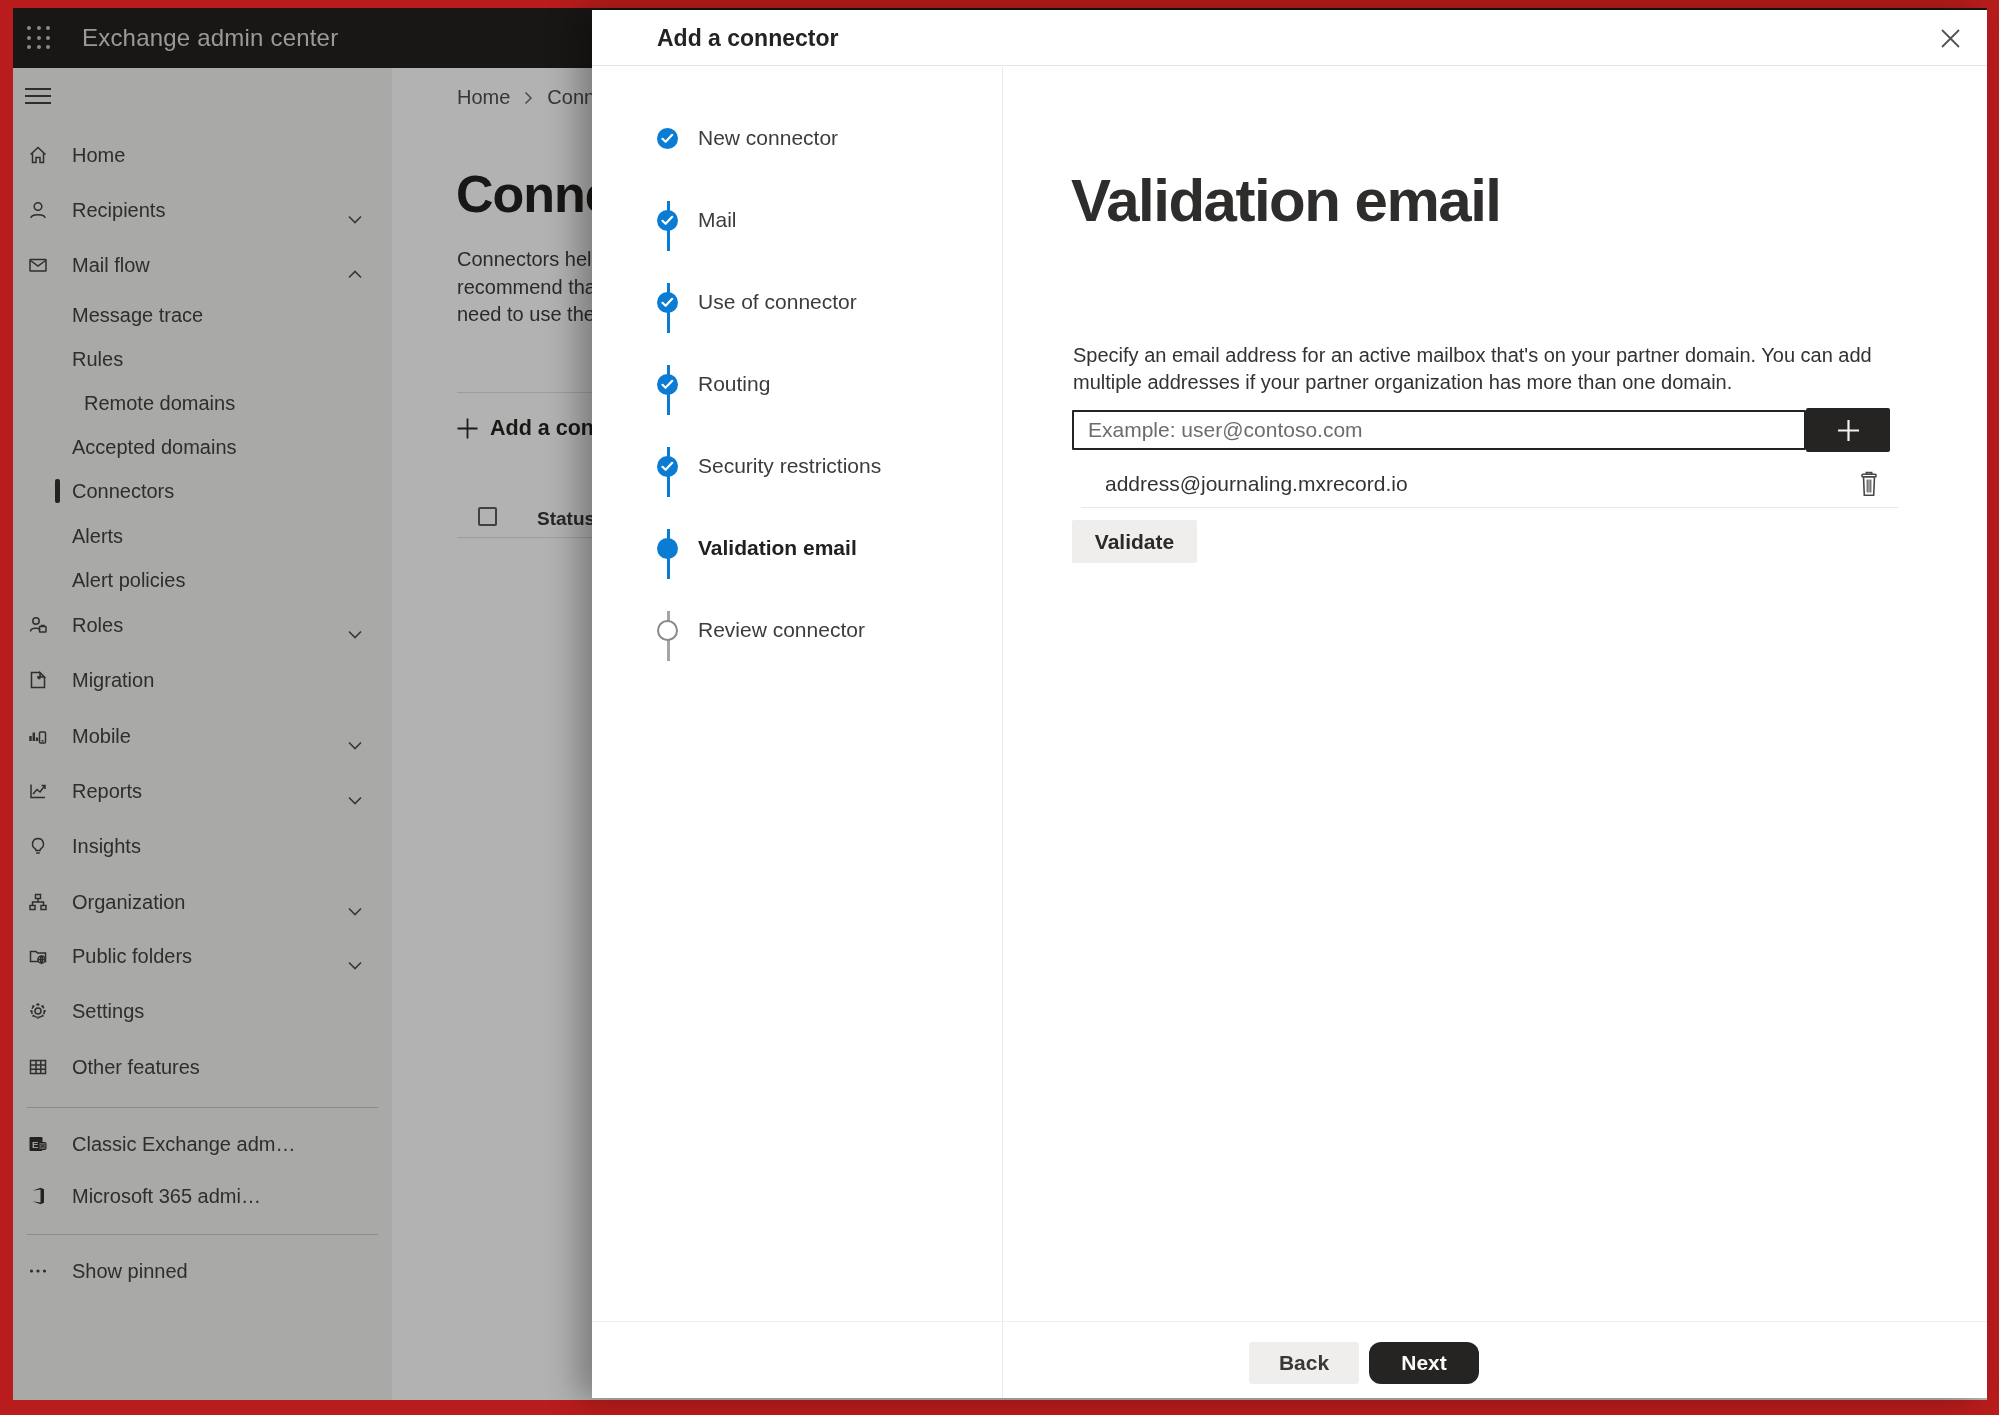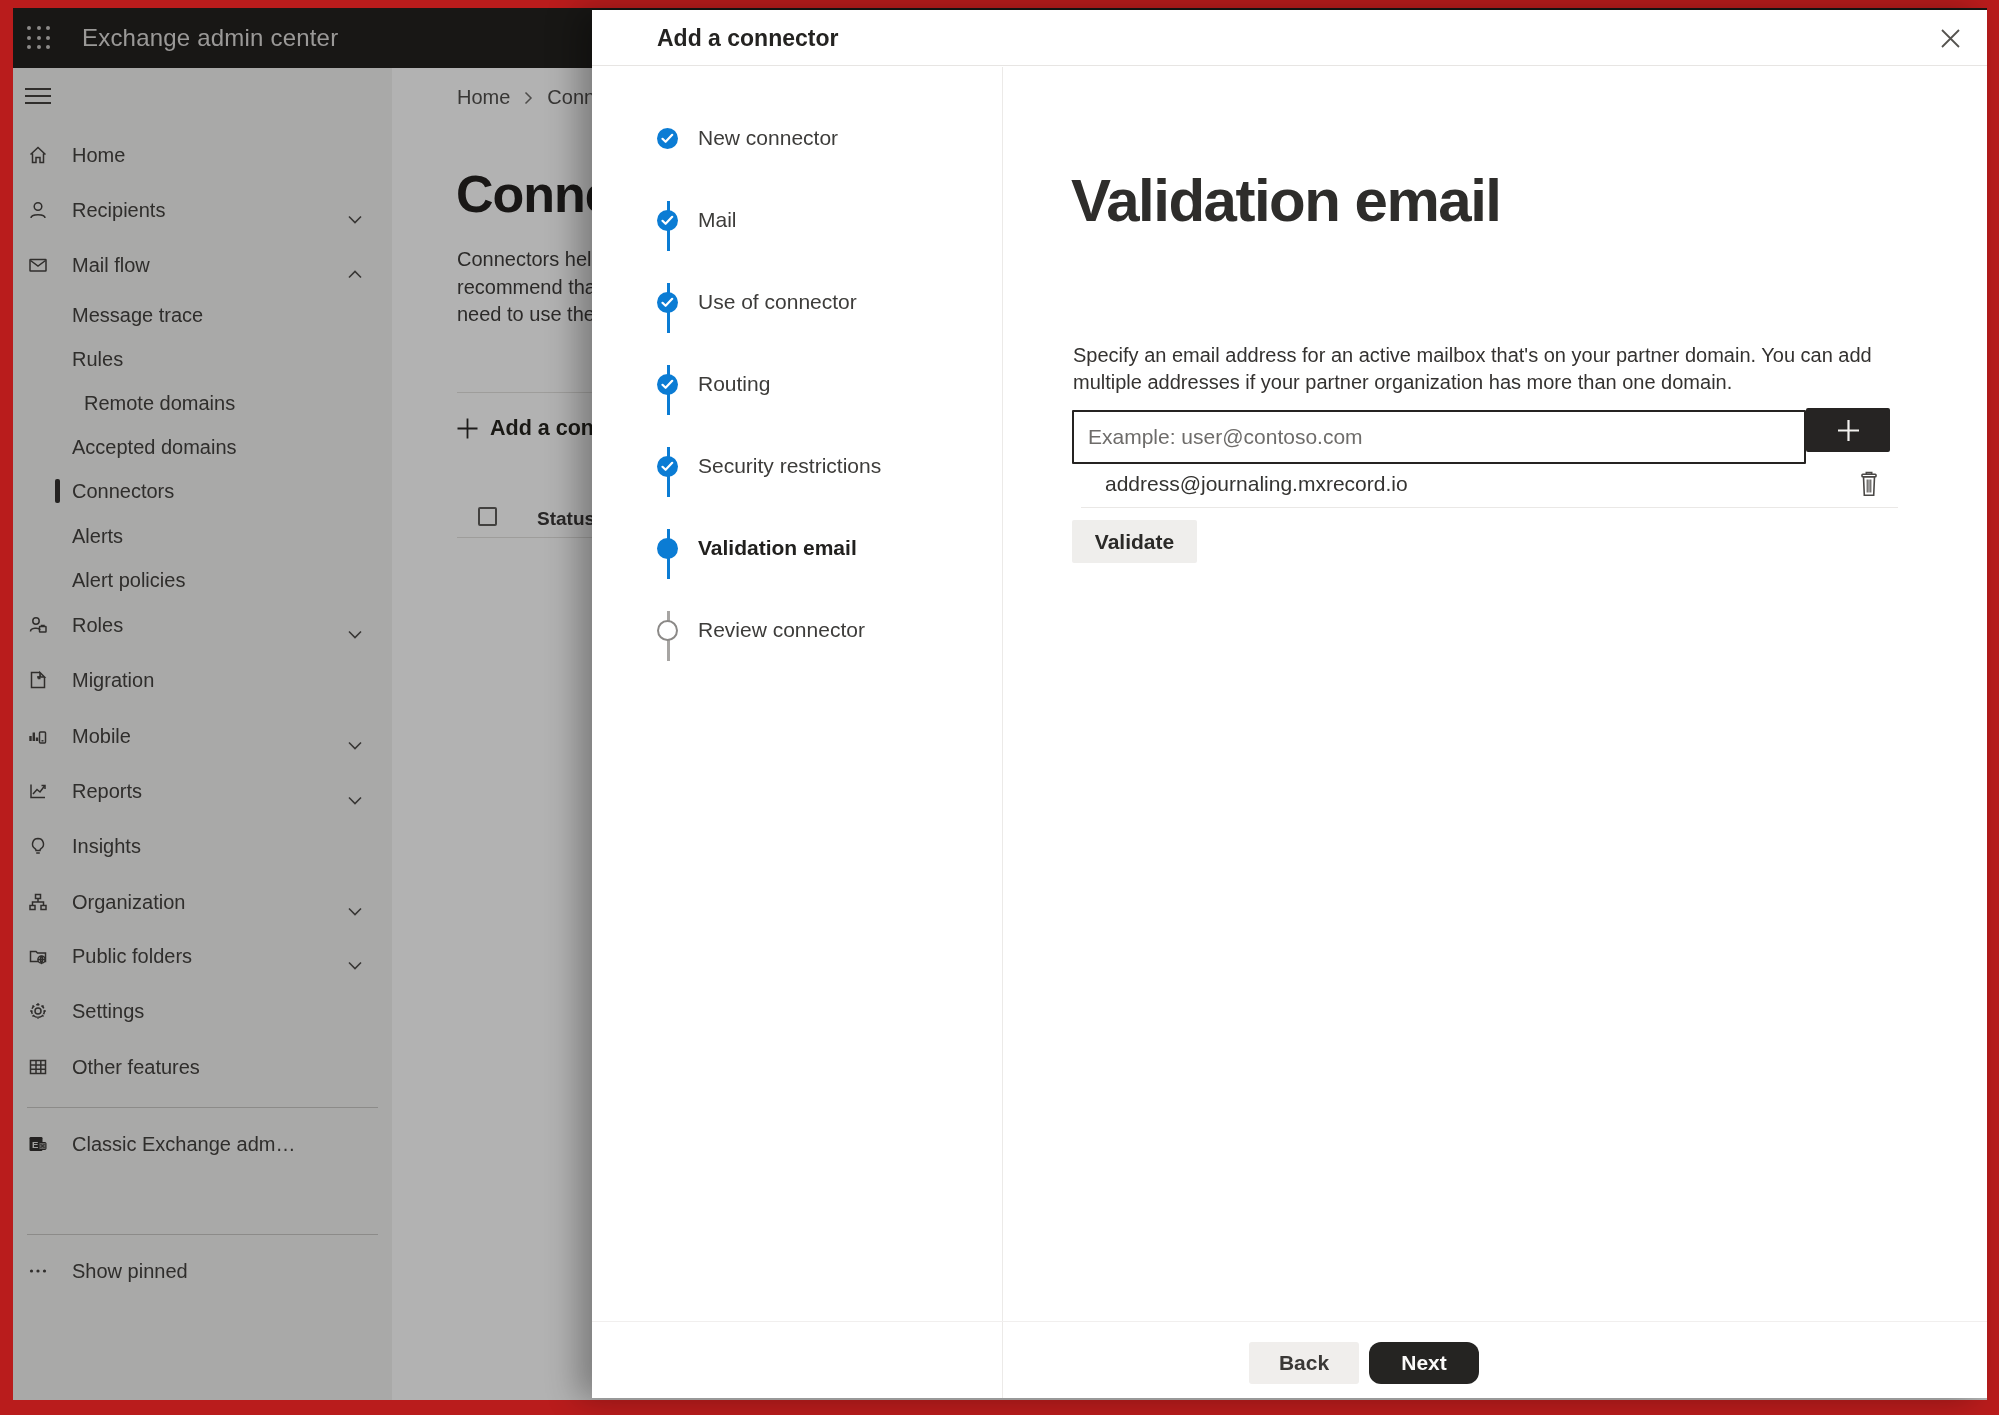--- a/index.html
+++ b/index.html
@@ -56,21 +56,21 @@
   .step.todo .dot { background:#fff; border:2.5px solid #8b8987; }
   .step .slabel { position:absolute; left:106px; font-size:21px; color:#3d3c3a; white-space:nowrap; }
   .step.current .slabel { font-weight:bold; color:#21201e; }
   .seg { position:absolute; left:74.5px; width:3px; height:50px; }
   .seg.blue { background:#0b7cd4; }
   .seg.gray { background:#a7a5a3; }
 
   
   .c-h1 { position:absolute; left:479px; top:156px; font-size:60px; font-weight:bold; color:#2e2d2b; letter-spacing:-1.5px; white-space:nowrap; }
   .c-desc { position:absolute; left:481px; top:332px; font-size:20px; line-height:27px; color:#343230; white-space:nowrap; }
-  .email-input { position:absolute; left:480px; top:400px; width:734px; height:54px; border:2.5px solid #252321; background:#fff; font-family:"Liberation Sans",sans-serif; font-size:21px; color:#454240; padding:0 14px; outline:none; border-radius:1px; }
+  .email-input { position:absolute; left:480px; top:400px; width:734px; height:40px; border:2.5px solid #252321; background:#fff; font-family:"Liberation Sans",sans-serif; font-size:21px; color:#454240; padding:0 14px; outline:none; border-radius:1px; }
   .email-input::placeholder { color:#6e6c6a; opacity:1; }
   .plus-btn { position:absolute; left:1214px; top:398px; width:84px; height:44px; background:#262423; border:none; border-radius:2px; display:flex; align-items:center; justify-content:center; cursor:pointer; }
   .addr-row { position:absolute; left:489px; top:450px; width:817px; height:48px; border-bottom:1px solid #eae8e6; display:flex; align-items:center; }
   .addr-text { margin-left:24px; font-size:21px; color:#343331; white-space:nowrap; }
   .trash-btn { margin-left:auto; margin-right:16px; background:none; border:none; cursor:pointer; display:flex; padding:2px; }
   .validate-btn { position:absolute; left:480px; top:510px; width:125px; height:43px; background:#efeeec; border:none; border-radius:2px; font-family:"Liberation Sans",sans-serif; font-size:21px; font-weight:bold; color:#2b2a28; cursor:pointer; }
   .f-div { position:absolute; left:0; right:0; top:1311px; height:1px; background:#f1efee; }
   .back-btn { position:absolute; left:657px; top:1332px; width:110px; height:42px; background:#f0eeec; border:none; border-radius:3px; font-family:"Liberation Sans",sans-serif; font-size:21px; font-weight:bold; color:#3a3836; cursor:pointer; }
   .next-btn { position:absolute; left:777px; top:1332px; width:110px; height:42px; background:#252422; border:none; border-radius:12px; font-family:"Liberation Sans",sans-serif; font-size:21px; font-weight:bold; color:#fbfaf9; cursor:pointer; }
 </style>
@@ -256,20 +256,26 @@
     <div class="nav-row" style="top:1056px">
       <span class="nicon"><svg width="20" height="20" viewBox="0 0 20 20">
             <rect x="1.5" y="3" width="13" height="14" rx="1.2" fill="#343230"></rect>
             <text x="4" y="13.8" font-size="9.5" font-weight="bold" fill="#e9e7e5" font-family="Liberation Sans, sans-serif">E</text>
             <rect x="11" y="8.5" width="7" height="7" rx="0.8" fill="#8d8b89" stroke="#343230" stroke-width="1"></rect>
             <path d="M12.6 10.1 L16.4 13.9 M16.4 10.1 L12.6 13.9" stroke="#343230" stroke-width="1"></path>
           </svg></span>
       <span class="nlabel">Classic Exchange adm…</span>
     </div>
 
+    <div class="nav-row" style="top:1108px">
+      <span class="nicon"><svg width="20" height="20" viewBox="0 0 20 20">
+            <path d="M4.5 4.8 L12.5 1.8 L16 3.2 V16.8 L12.5 18.2 L4.5 15.2 L12.5 16.6 V3.4 Z M4.5 4.8 V15.2" fill="#343230"></path>
+          </svg></span>
+      <span class="nlabel">Microsoft 365 admi…</span>
+    </div>
 
     <div class="side-div" style="top:1166px"></div>
 
     <div class="nav-row" style="top:1183px">
       <span class="nicon"><svg width="20" height="20" viewBox="0 0 20 20" fill="#454340">
             <circle cx="3.5" cy="10" r="1.6"></circle>
             <circle cx="10" cy="10" r="1.6"></circle>
             <circle cx="16.5" cy="10" r="1.6"></circle>
           </svg></span>
       <span class="nlabel">Show pinned</span>

